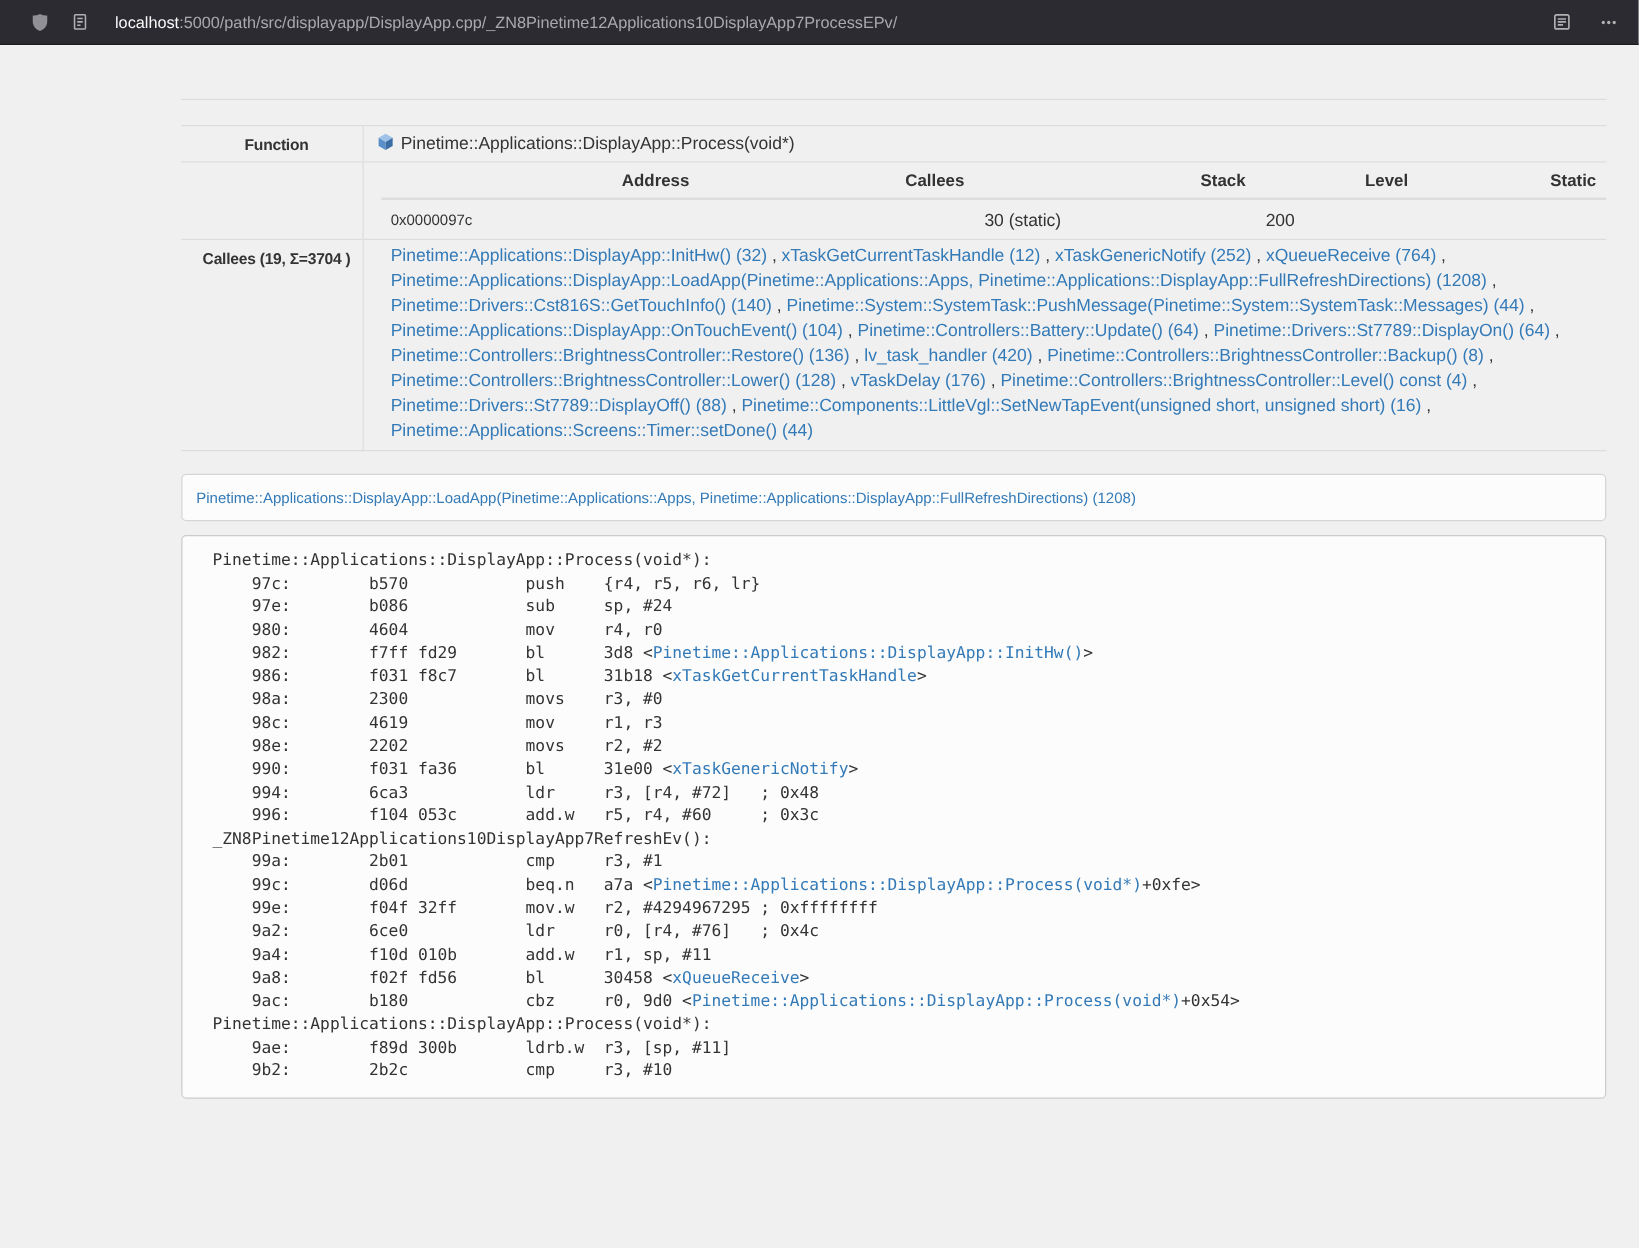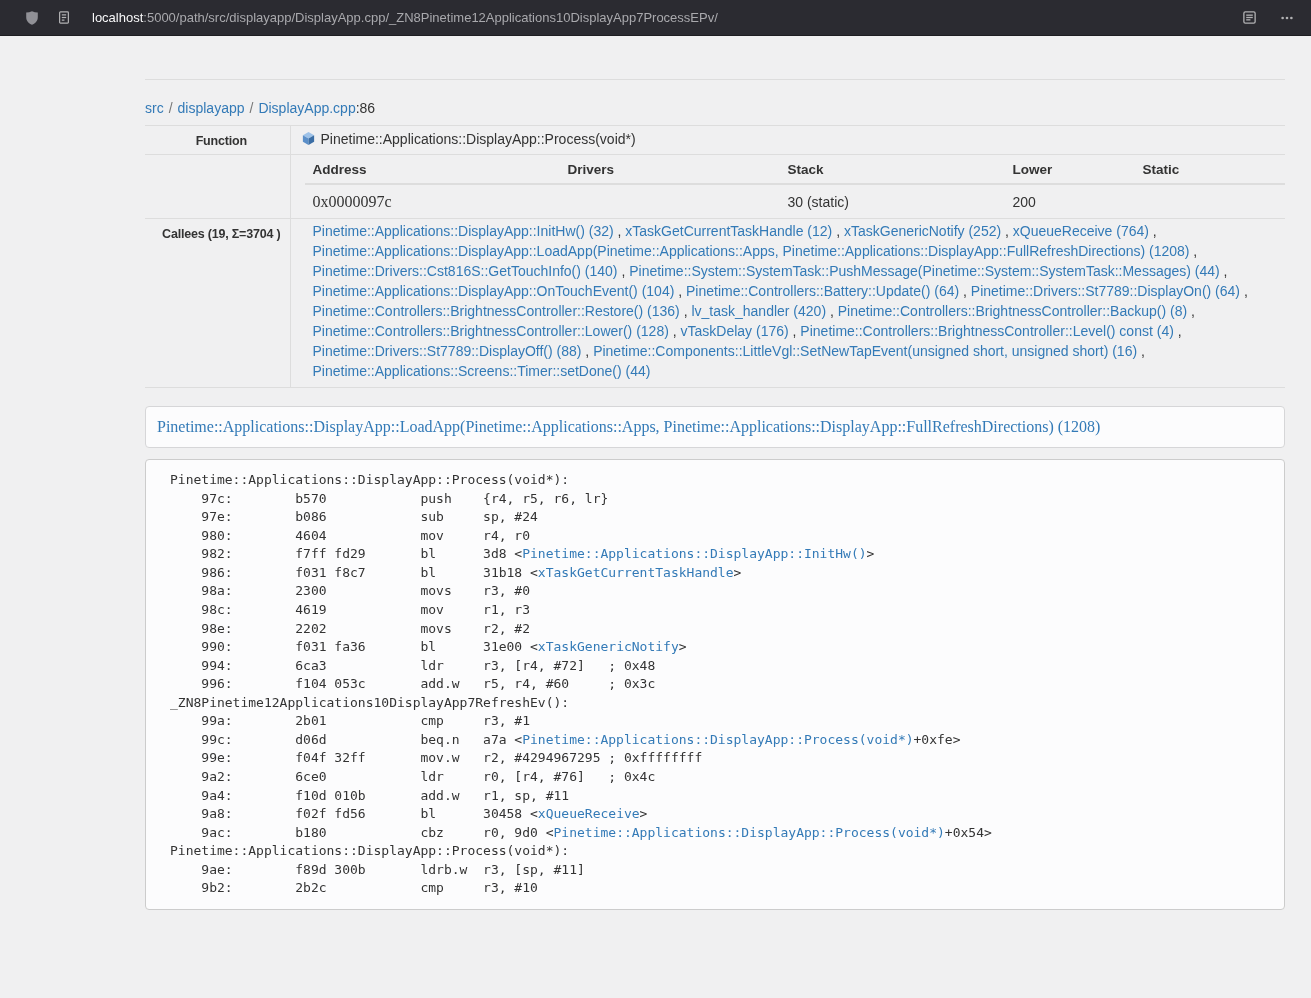--- a/index.html
+++ b/index.html
@@ -77,28 +77,28 @@
     padding: 8px 2px 6px 10px;
     border-right: 1px solid #ddd;
     color: #333;
   }
   td.fn-cell { padding: 5px 8px 4px 10px; }
   .fn-name { margin-left: 5px; }
   .cube { display: inline-block; vertical-align: -2px; }
   td.stats-cell { padding: 0 0 0 14px; }
   .inner-table { width: 100%; border-collapse: collapse; table-layout: fixed; }
   .inner-table th {
-    text-align: left;
+    text-align: right;
     font-weight: bold;
     font-size: 13.5px;
     padding: 7px 8px 6px;
     border-bottom: 2px solid #ddd;
   }
   .inner-table td { padding: 8px 8px 7px; }
-  .mono { font-family: Liberation Serif, serif; font-size: 16px; }
+  .mono { font-family: Liberation Sans, sans-serif; font-size: 12px; }
   td.empty-cell { height: 29px; }
   td.callees-cell { padding: 2px 8px 6px 22px; line-height: 20px; }
 
   
   .highlight-box {
     margin-top: 18px;
     border: 1px solid #d6d6d8;
     border-radius: 4px;
     background: #fcfcfd;
     padding: 11px;
@@ -156,23 +156,20 @@
       </svg>
     </span>
   </div>
 </div>
 
 <div class="container">
 
 
   <hr class="rule">
 
-  <div class="breadcrumb">
-    <a href="#" class="lnk">src</a><span class="sep">/</span><a href="#" class="lnk">displayapp</a><span class="sep">/</span><a href="#" class="lnk">DisplayApp.cpp</a><span class="linenum">:86</span>
-  </div>
 
   <table class="main-table">
     <colgroup>
         <col style="width:145px">
         <col>
       </colgroup>
     <tbody>
       <tr>
         <th class="rowlabel">Function</th>
         <td class="fn-cell">
@@ -192,23 +189,23 @@
             <colgroup>
                 <col style="width:255px">
                 <col style="width:220px">
                 <col style="width:225px">
                 <col style="width:130px">
                 <col>
               </colgroup>
             <tbody>
               <tr>
                 <th>Address</th>
-                <th>Drivers</th>
+                <th>Callees</th>
                 <th>Stack</th>
-                <th>Lower</th>
+                <th>Level</th>
                 <th>Static</th>
               </tr>
               <tr>
                 <td class="mono">0x0000097c</td>
                 <td></td>
                 <td>30 (static)</td>
                 <td>200</td>
                 <td></td>
               </tr>
             </tbody>

